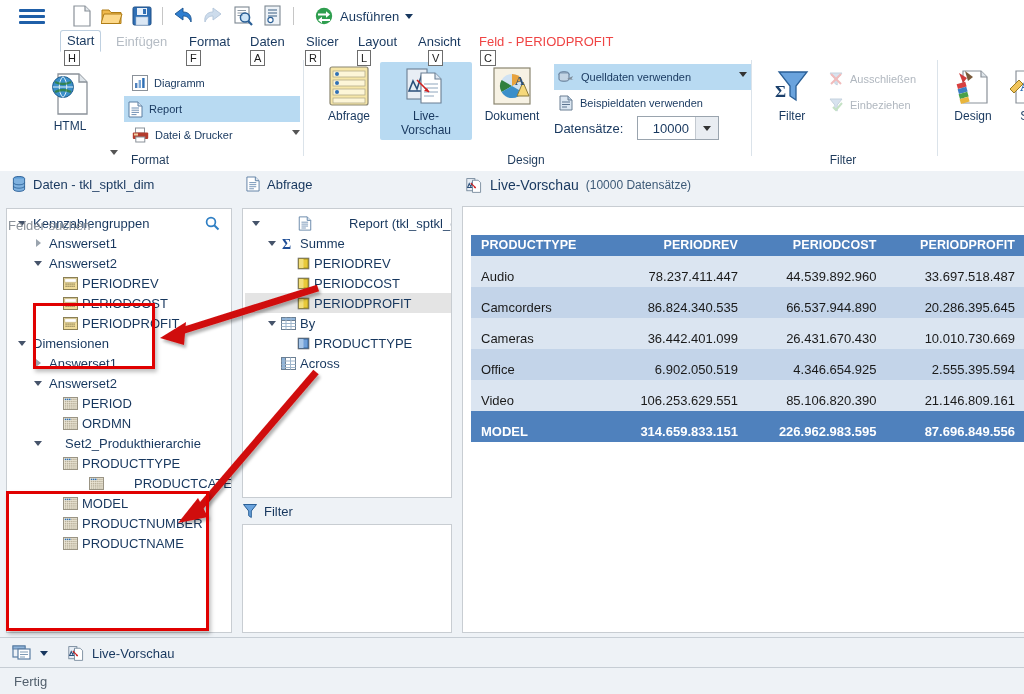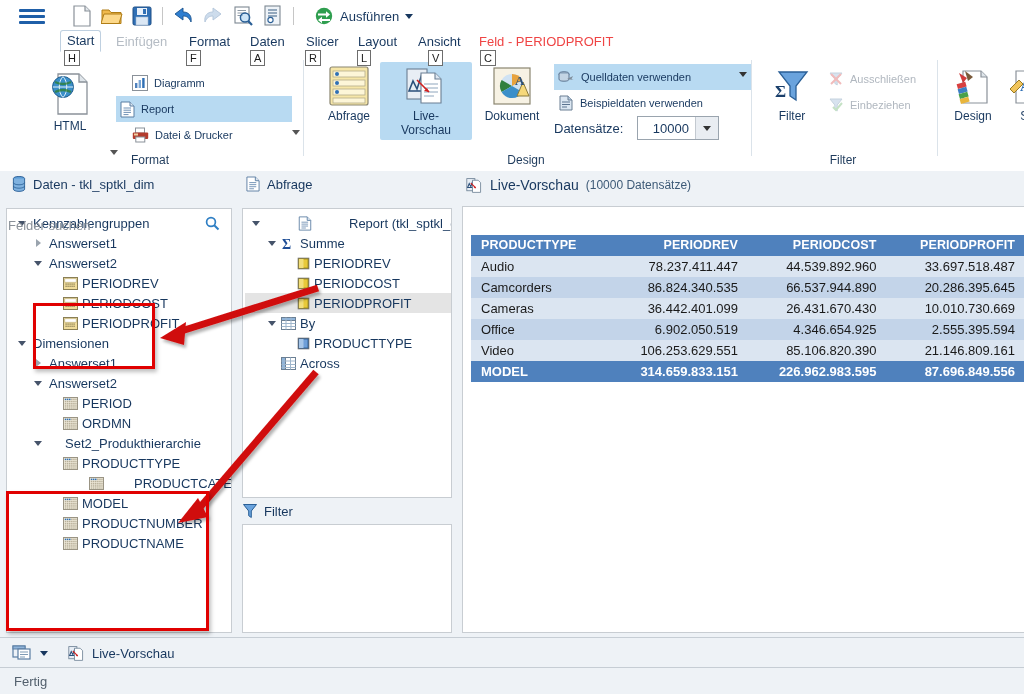--- a/index.html
+++ b/index.html
@@ -144,21 +144,21 @@
   .preview-title { display:flex; align-items:center; gap:7px; height:28px; padding-left:10px; font-size:14px; color:#17375e;}
   .preview-title .count { font-size:12px; color:#3d5a77; }
 
   
   table.dataview { border-collapse:collapse; width:100%; font-size:13px; table-layout:fixed; }
   table.dataview th {
     background:#4f81bd; color:#ffffff; font-weight:bold; text-align:right;
     padding:3px 10px 4px 10px; font-size:12.5px; letter-spacing:0.1px;
   }
   table.dataview th.first { text-align:left; }
-  table.dataview td { padding:3px 10px 3px 10px; text-align:right; color:#1a1a1a; }
+  table.dataview td { padding:13px 10px 3px 10px; text-align:right; color:#1a1a1a; }
   table.dataview td.first { text-align:left; }
   tr.r-odd td { background:#dbe5f1; }
   tr.r-even td { background:#c3d4e9; }
   tr.total td { background:#4f81bd; color:#ffffff; font-weight:bold; }
   .tblwrap { padding:8px 0 0 8px; background:#ffffff; }
   .tbl-spacer { height:20px; background:#ffffff; }
 
   
   .viewbar {
     position:absolute; left:0; top:637px; width:1024px; height:30px;
@@ -305,21 +305,21 @@
       <div class="smallitem" style="left:128px; top:16px; width:168px;">
         <svg class="ic" width="16" height="16" viewBox="0 0 16 16">
           <rect x="0.5" y="0.5" width="15" height="15" fill="#ffffff" stroke="#8a9199"></rect>
           <rect x="3" y="8" width="2.4" height="5" fill="#4f81bd"></rect>
           <rect x="6.6" y="5" width="2.4" height="8" fill="#7aa6d6"></rect>
           <rect x="10.2" y="3" width="2.4" height="10" fill="#2f6fb5"></rect>
         </svg>
         <span>Diagramm</span>
       </div>
 
-      <div class="smallitem sel" style="left:116px; top:42px; width:168px;">
+      <div class="smallitem sel" style="left:124px; top:42px; width:168px;">
         <svg class="ic" width="15" height="17" viewBox="0 0 15 17">
           <path d="M1 1 h9 l4 4 v11 h-13 z" fill="#ffffff" stroke="#5b7ea3" stroke-width="1"></path>
           <path d="M10 1 v4 h4" fill="#dde7f1" stroke="#5b7ea3" stroke-width="1"></path>
           <line x1="3.5" y1="7" x2="11" y2="7" stroke="#6f90b4"></line>
           <line x1="3.5" y1="9.2" x2="11" y2="9.2" stroke="#6f90b4"></line>
           <line x1="3.5" y1="11.4" x2="11" y2="11.4" stroke="#6f90b4"></line>
           <line x1="3.5" y1="13.6" x2="8.5" y2="13.6" stroke="#6f90b4"></line>
         </svg>
         <span>Report</span>
       </div>

